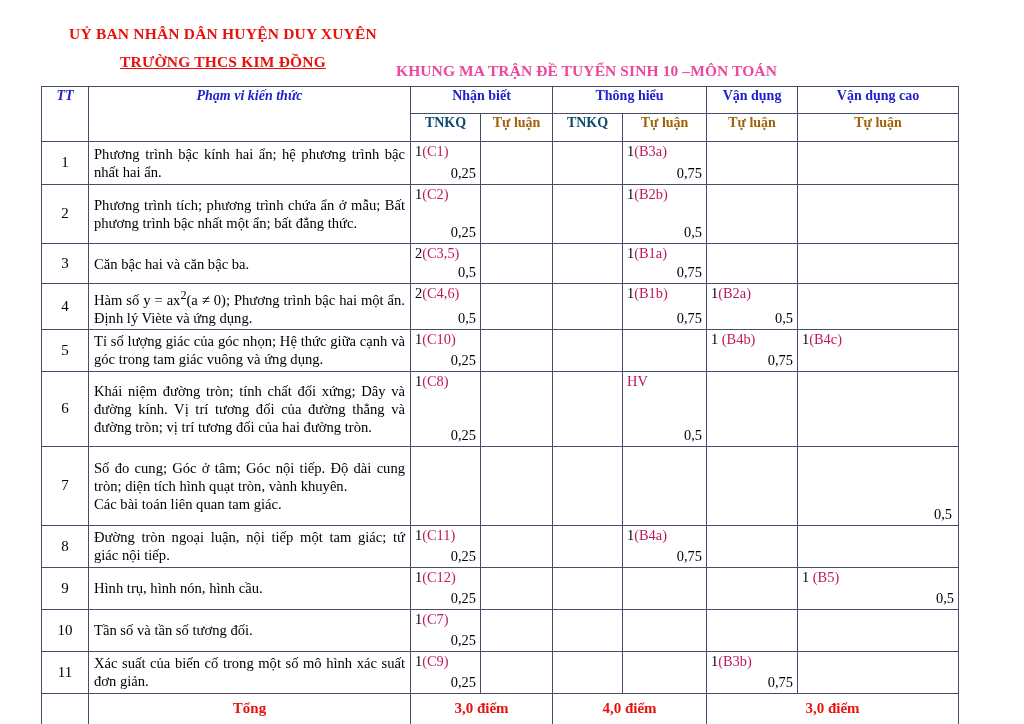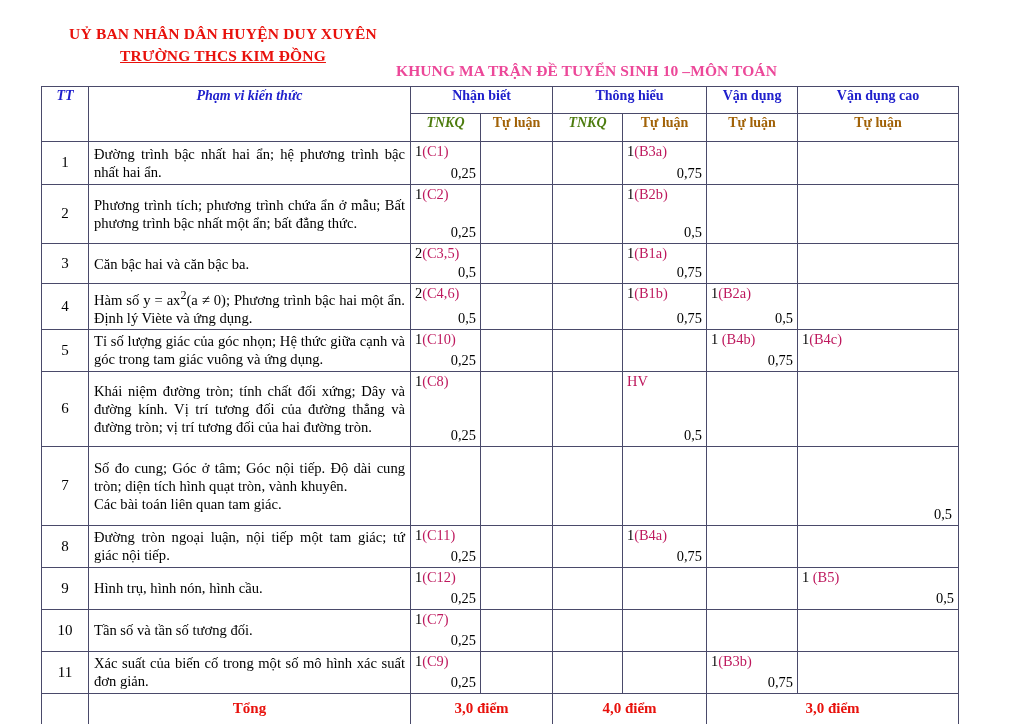--- a/index.html
+++ b/index.html
@@ -39,21 +39,21 @@
     line-height: 20px;
   }
   .org-line2 {
     color: #e8110c;
     font-weight: bold;
     font-size: 15.5px;
     letter-spacing: 0.2px;
     white-space: nowrap;
     text-decoration: underline;
     line-height: 21px;
-    margin-top: 1px;
+    margin-top: 7px;
   }
   .matrix-title {
     position: absolute;
     left: 396px;
     top: 62px;
     color: #ec4899;
     font-weight: bold;
     font-size: 15.5px;
     white-space: nowrap;
     letter-spacing: 0.1px;
@@ -85,21 +85,21 @@
   col.c-th-tl  { width: 84px; }
   col.c-vd-tl  { width: 91px; }
   col.c-vdc-tl { width: 161px; }
 
   .hdr-group, .hdr-sub, .hdr-tt, .hdr-scope {
     text-align: center;
     font-weight: bold;
     vertical-align: middle;
   }
   .hdr-blue { color: #2020cc; }
-  .hdr-red  { color: #4d7c0f; font-style: italic; }
+  .hdr-red  { color: #0c4a6e; }
   .hdr-black{ color: #a16207; margin-top: 36px; }
   .hdr-tt    { height: 54px; font-size: 15px; font-style: italic; }
   .hdr-scope { height: 54px; font-size: 15px; font-style: italic; }
   .hdr-group { height: 26px; font-size: 14.5px; }
   .hdr-sub   { height: 27px; font-size: 14.5px; }
 
   
   td.tt-cell {
     text-align: center;
     vertical-align: middle;
@@ -210,21 +210,21 @@
       <th class="hdr-sub hdr-black">Tự luận</th>
       <th class="hdr-sub hdr-red">TNKQ</th>
       <th class="hdr-sub hdr-black">Tự luận</th>
       <th class="hdr-sub hdr-black">Tự luận</th>
       <th class="hdr-sub hdr-black">Tự luận</th>
     </tr>
   </thead>
   <tbody id="matrix-body">
       <tr class="r1">
         <td class="tt-cell">1</td>
-        <td class="scope-cell">Đường trình bậc nhất hai ẩn; hệ phương trình bậc nhất hai ẩn.</td>
+        <td class="scope-cell">Phương trình bậc kính hai ẩn; hệ phương trình bậc nhất hai ẩn.</td>
         <td class="mark-cell bottom-pts">
           <span class="code"><span>1</span><span class="cid">(C1)</span></span>
           <span class="pts">0,25</span>
         </td>
         <td class="mark-cell"></td>
         <td class="mark-cell"></td>
         <td class="mark-cell bottom-pts">
           <span class="code"><span>1</span><span class="cid">(B3a)</span></span>
           <span class="pts">0,75</span>
         </td>

